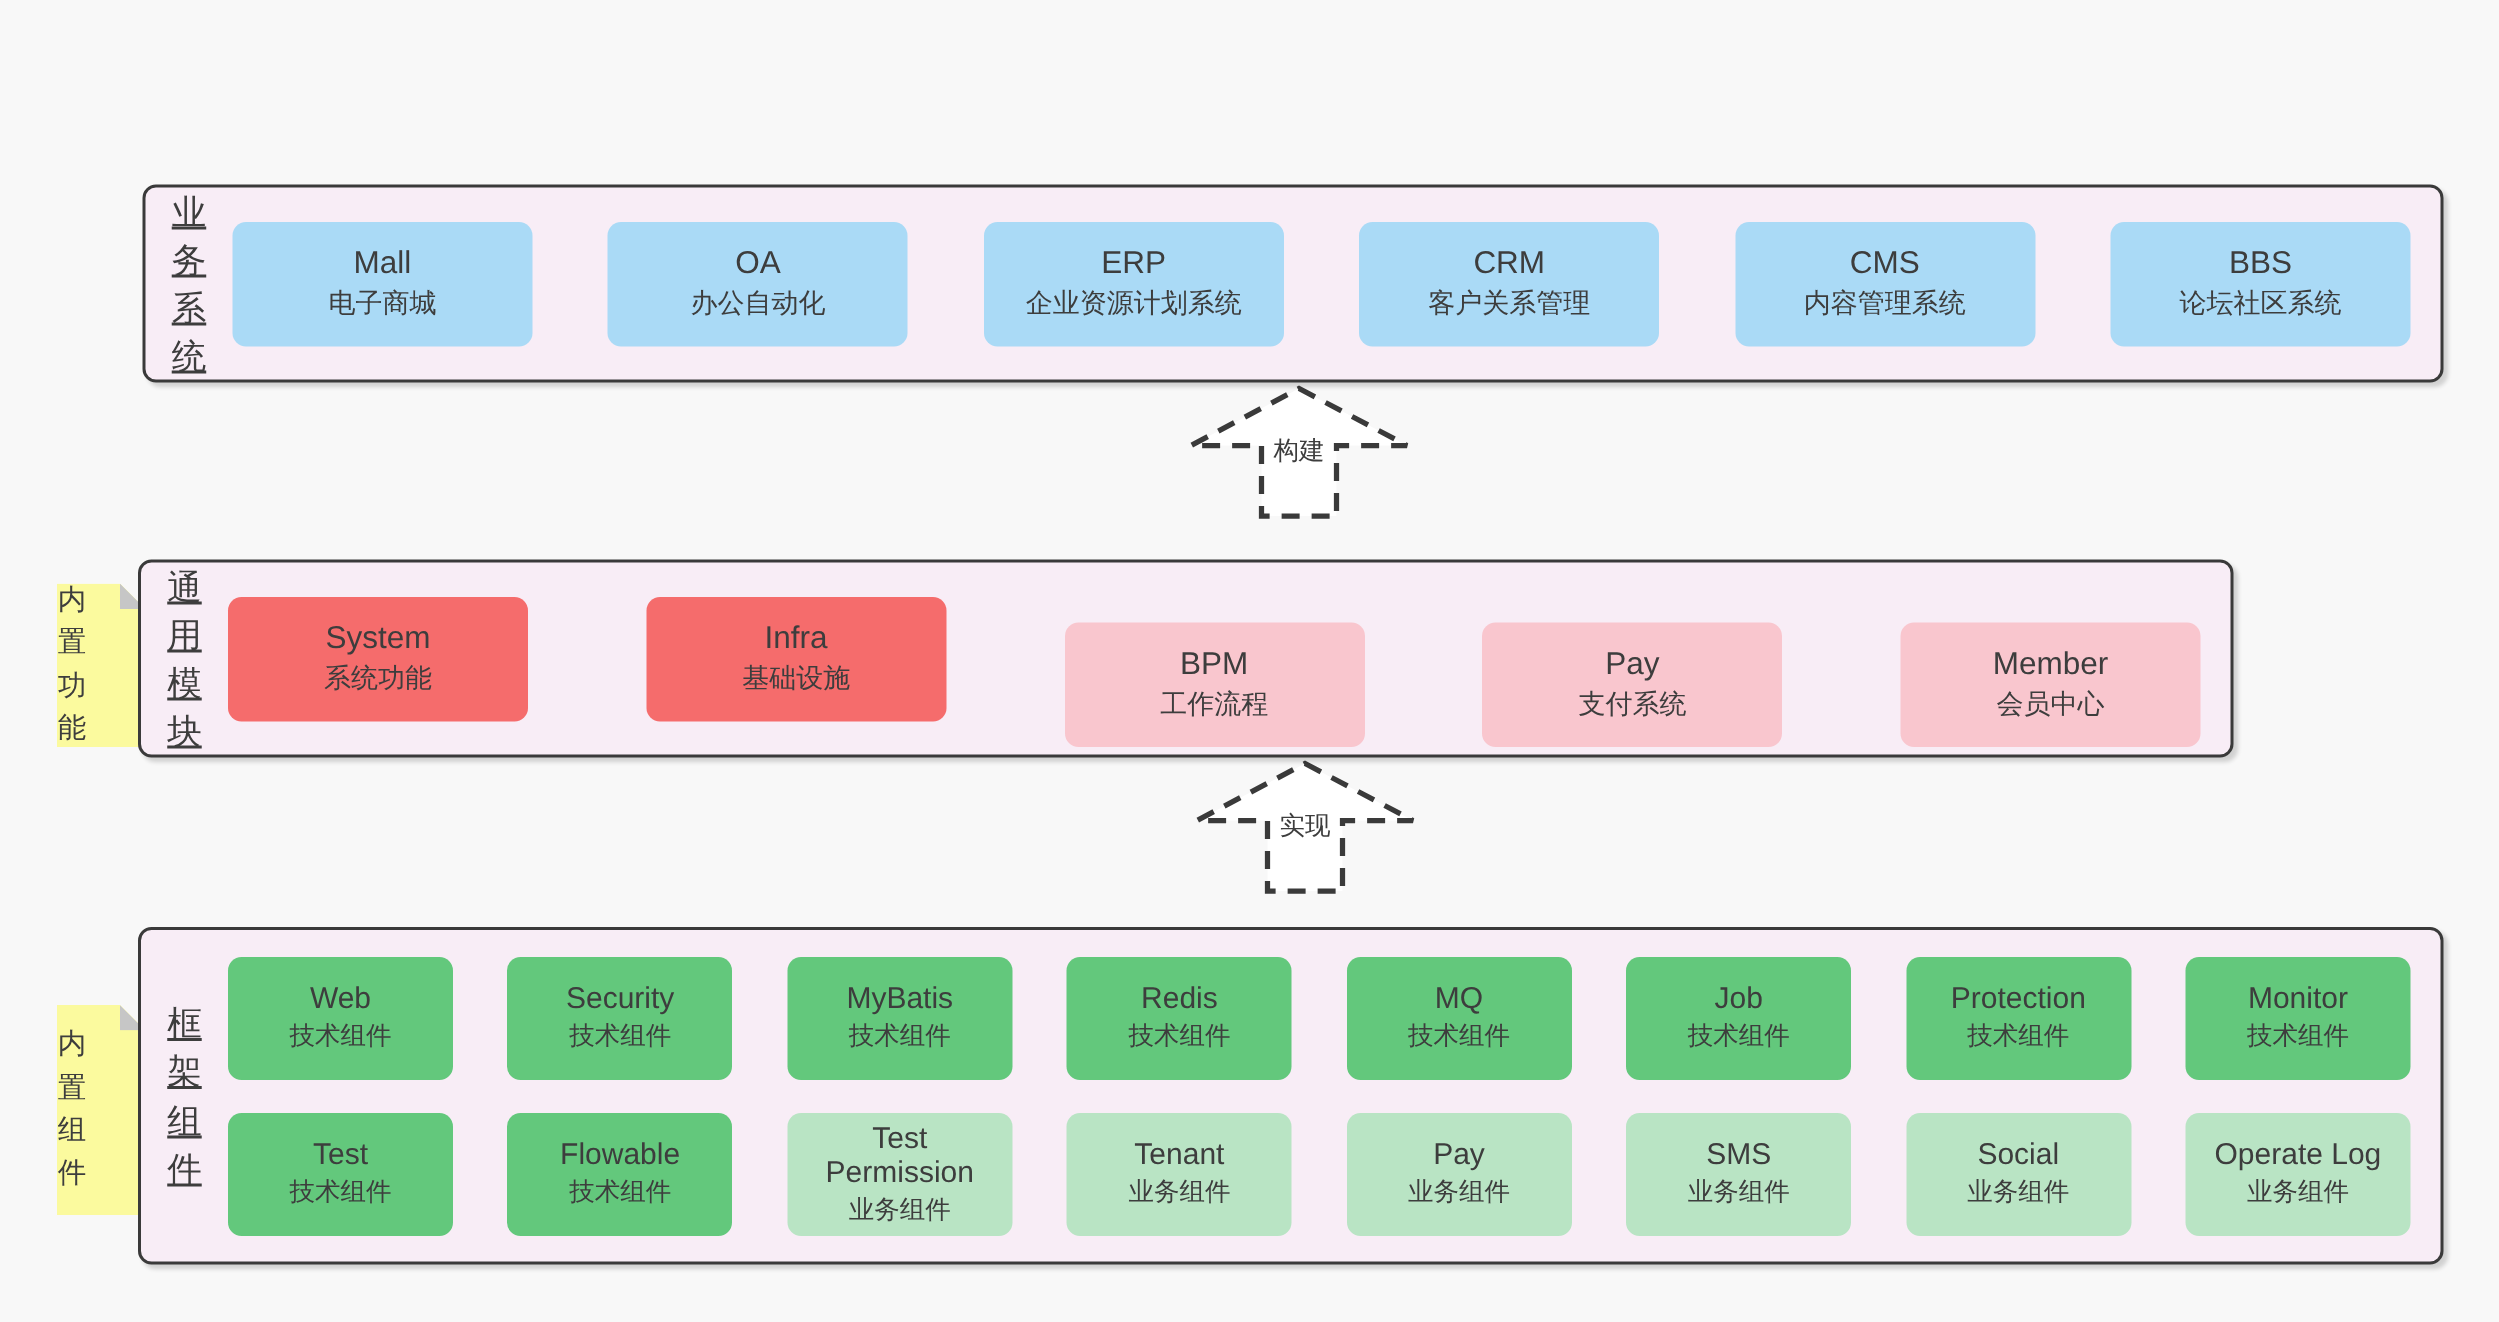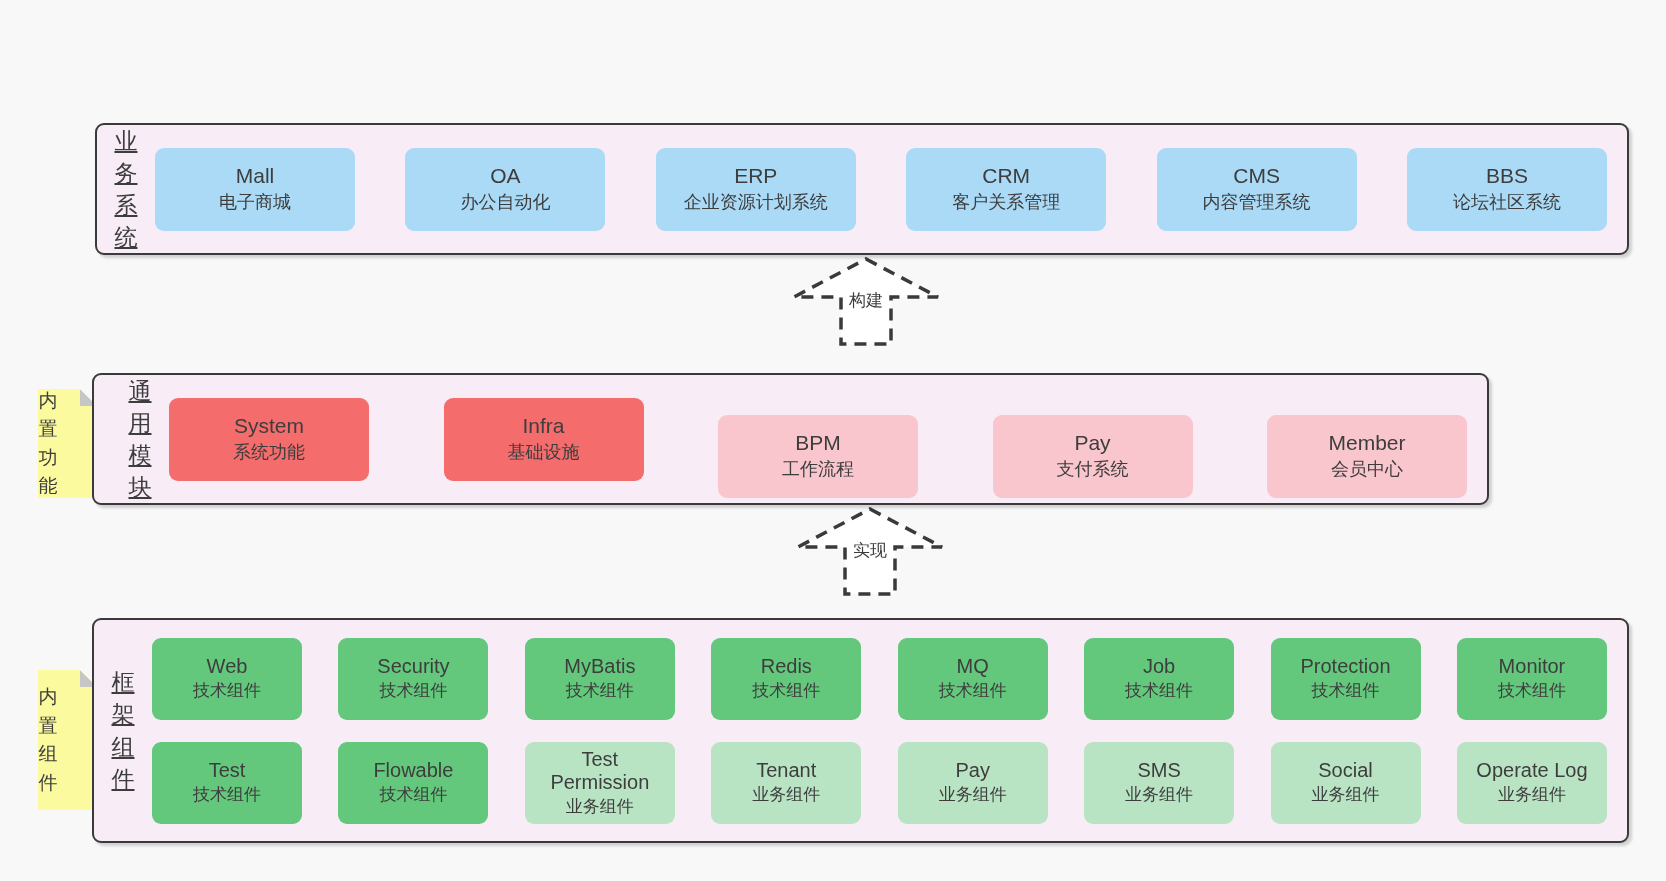--- a/index.html
+++ b/index.html
@@ -14,21 +14,21 @@
     background:var(--page_bg);color:var(--text);
     font-family:"Liberation Sans","DejaVu Sans",sans-serif;
   }
   .layer{
     position:absolute;z-index:2;display:flex;
     background:var(--container_bg);
     border:2px solid var(--border);border-radius:9px;
     box-shadow:3px 3px 3px rgba(0,0,0,0.16);
   }
   #layer-business{left:95px;top:123px;width:1534px;height:132px;}
-  #layer-modules{left:92px;top:373px;width:1397px;height:132px;padding-left:17px;}
+  #layer-modules{left:92px;top:373px;width:1397px;height:132px;}
   #layer-components{left:92px;top:618px;width:1537px;height:225px;}
   .layer-label{width:58px;flex:0 0 58px;display:flex;align-items:center;justify-content:center;text-decoration:underline;}
   .vtext{
     width:1.05em;text-align:center;word-break:break-all;line-break:anywhere;
     font-size:23px;line-height:1.4;
   }
   .rows{flex:1;display:flex;flex-direction:column;justify-content:center;gap:22px;padding-right:20px;}
   #layer-components .rows{}
   .row{display:flex;justify-content:space-between;align-items:center;}
   .box{

